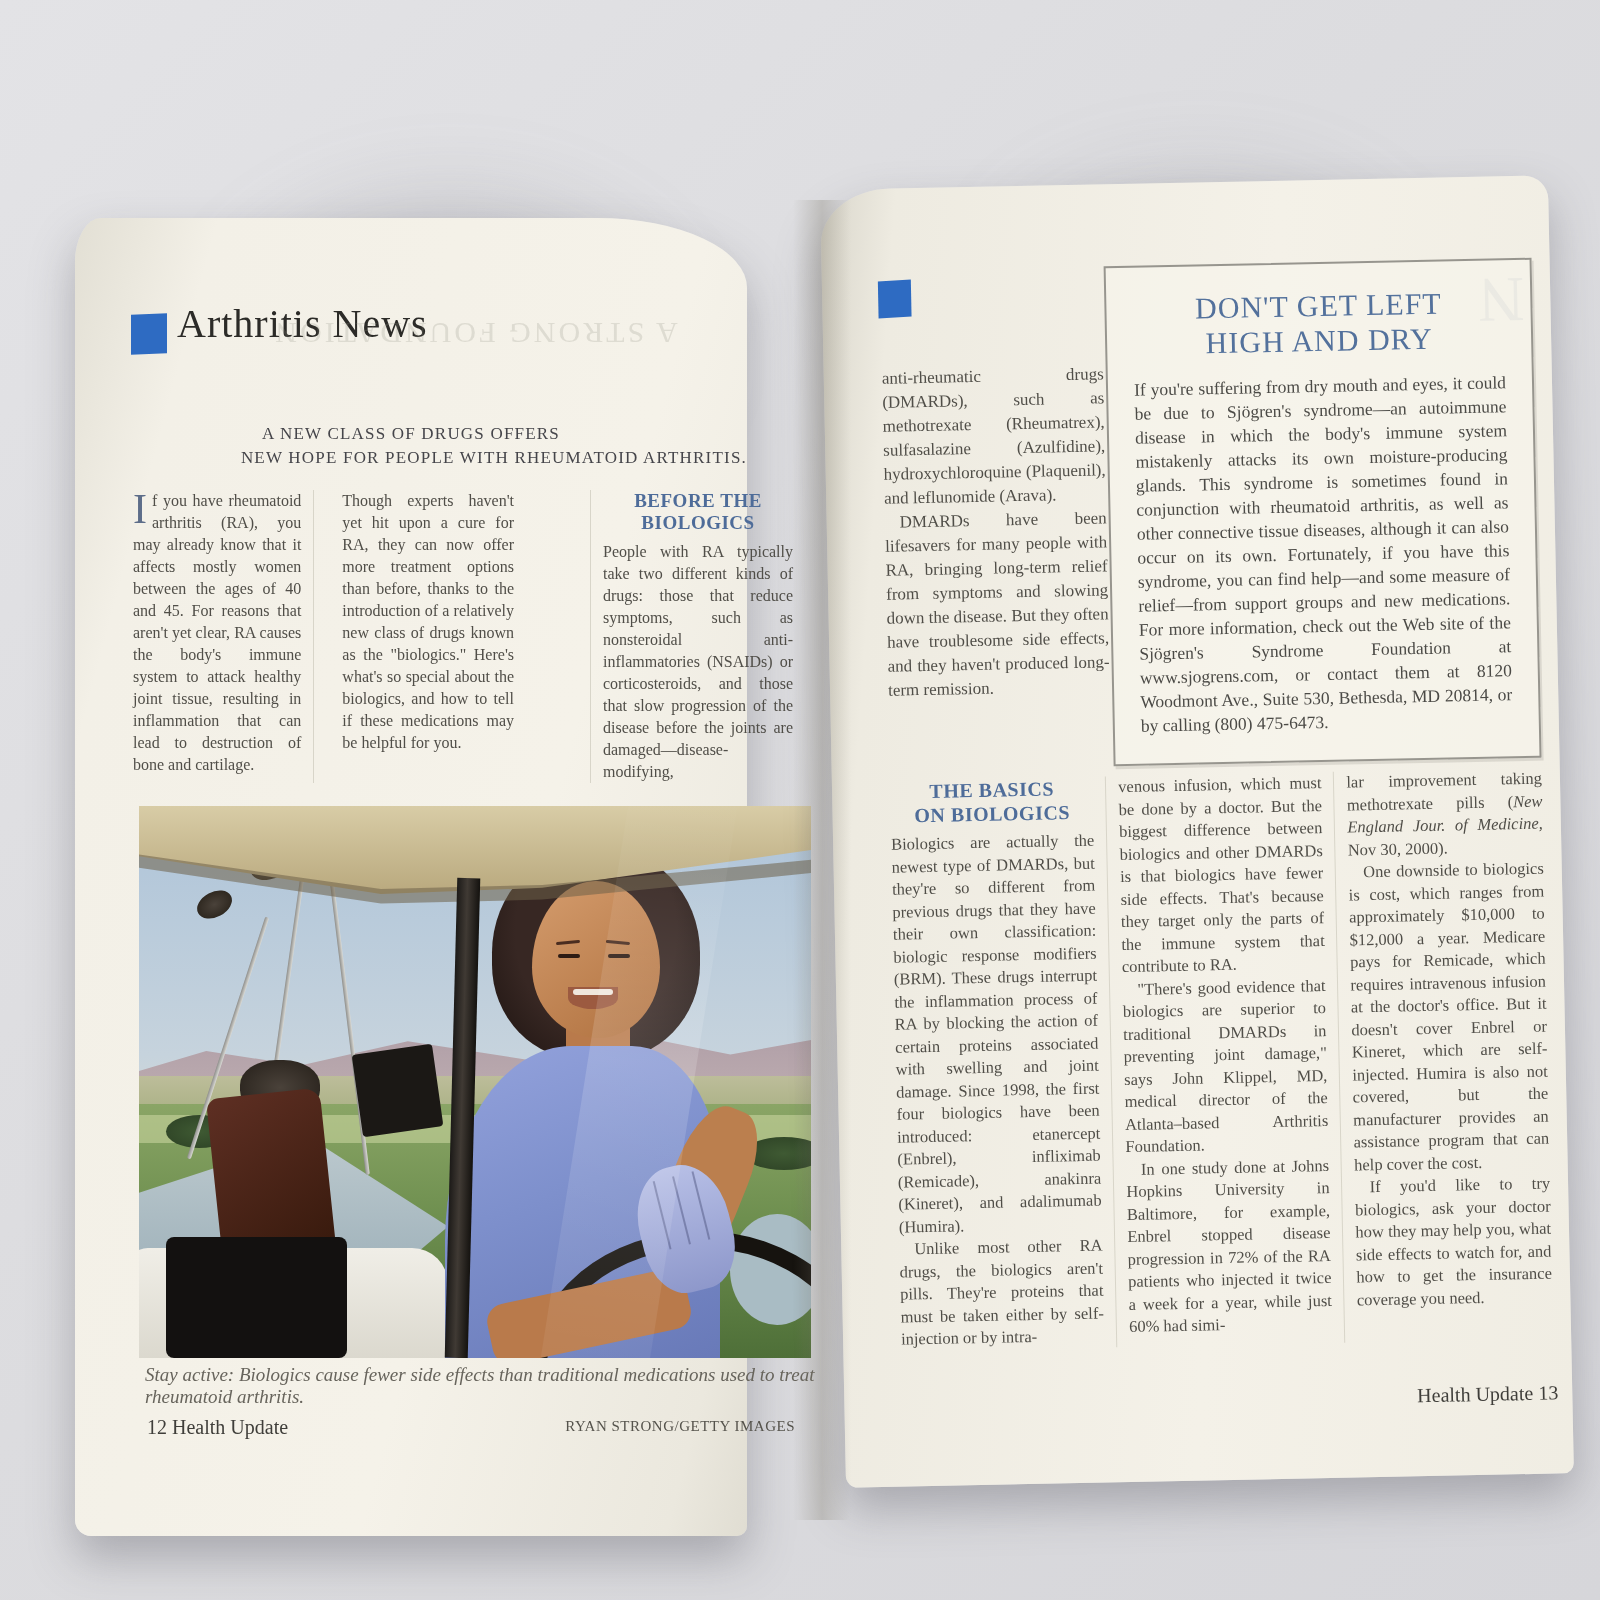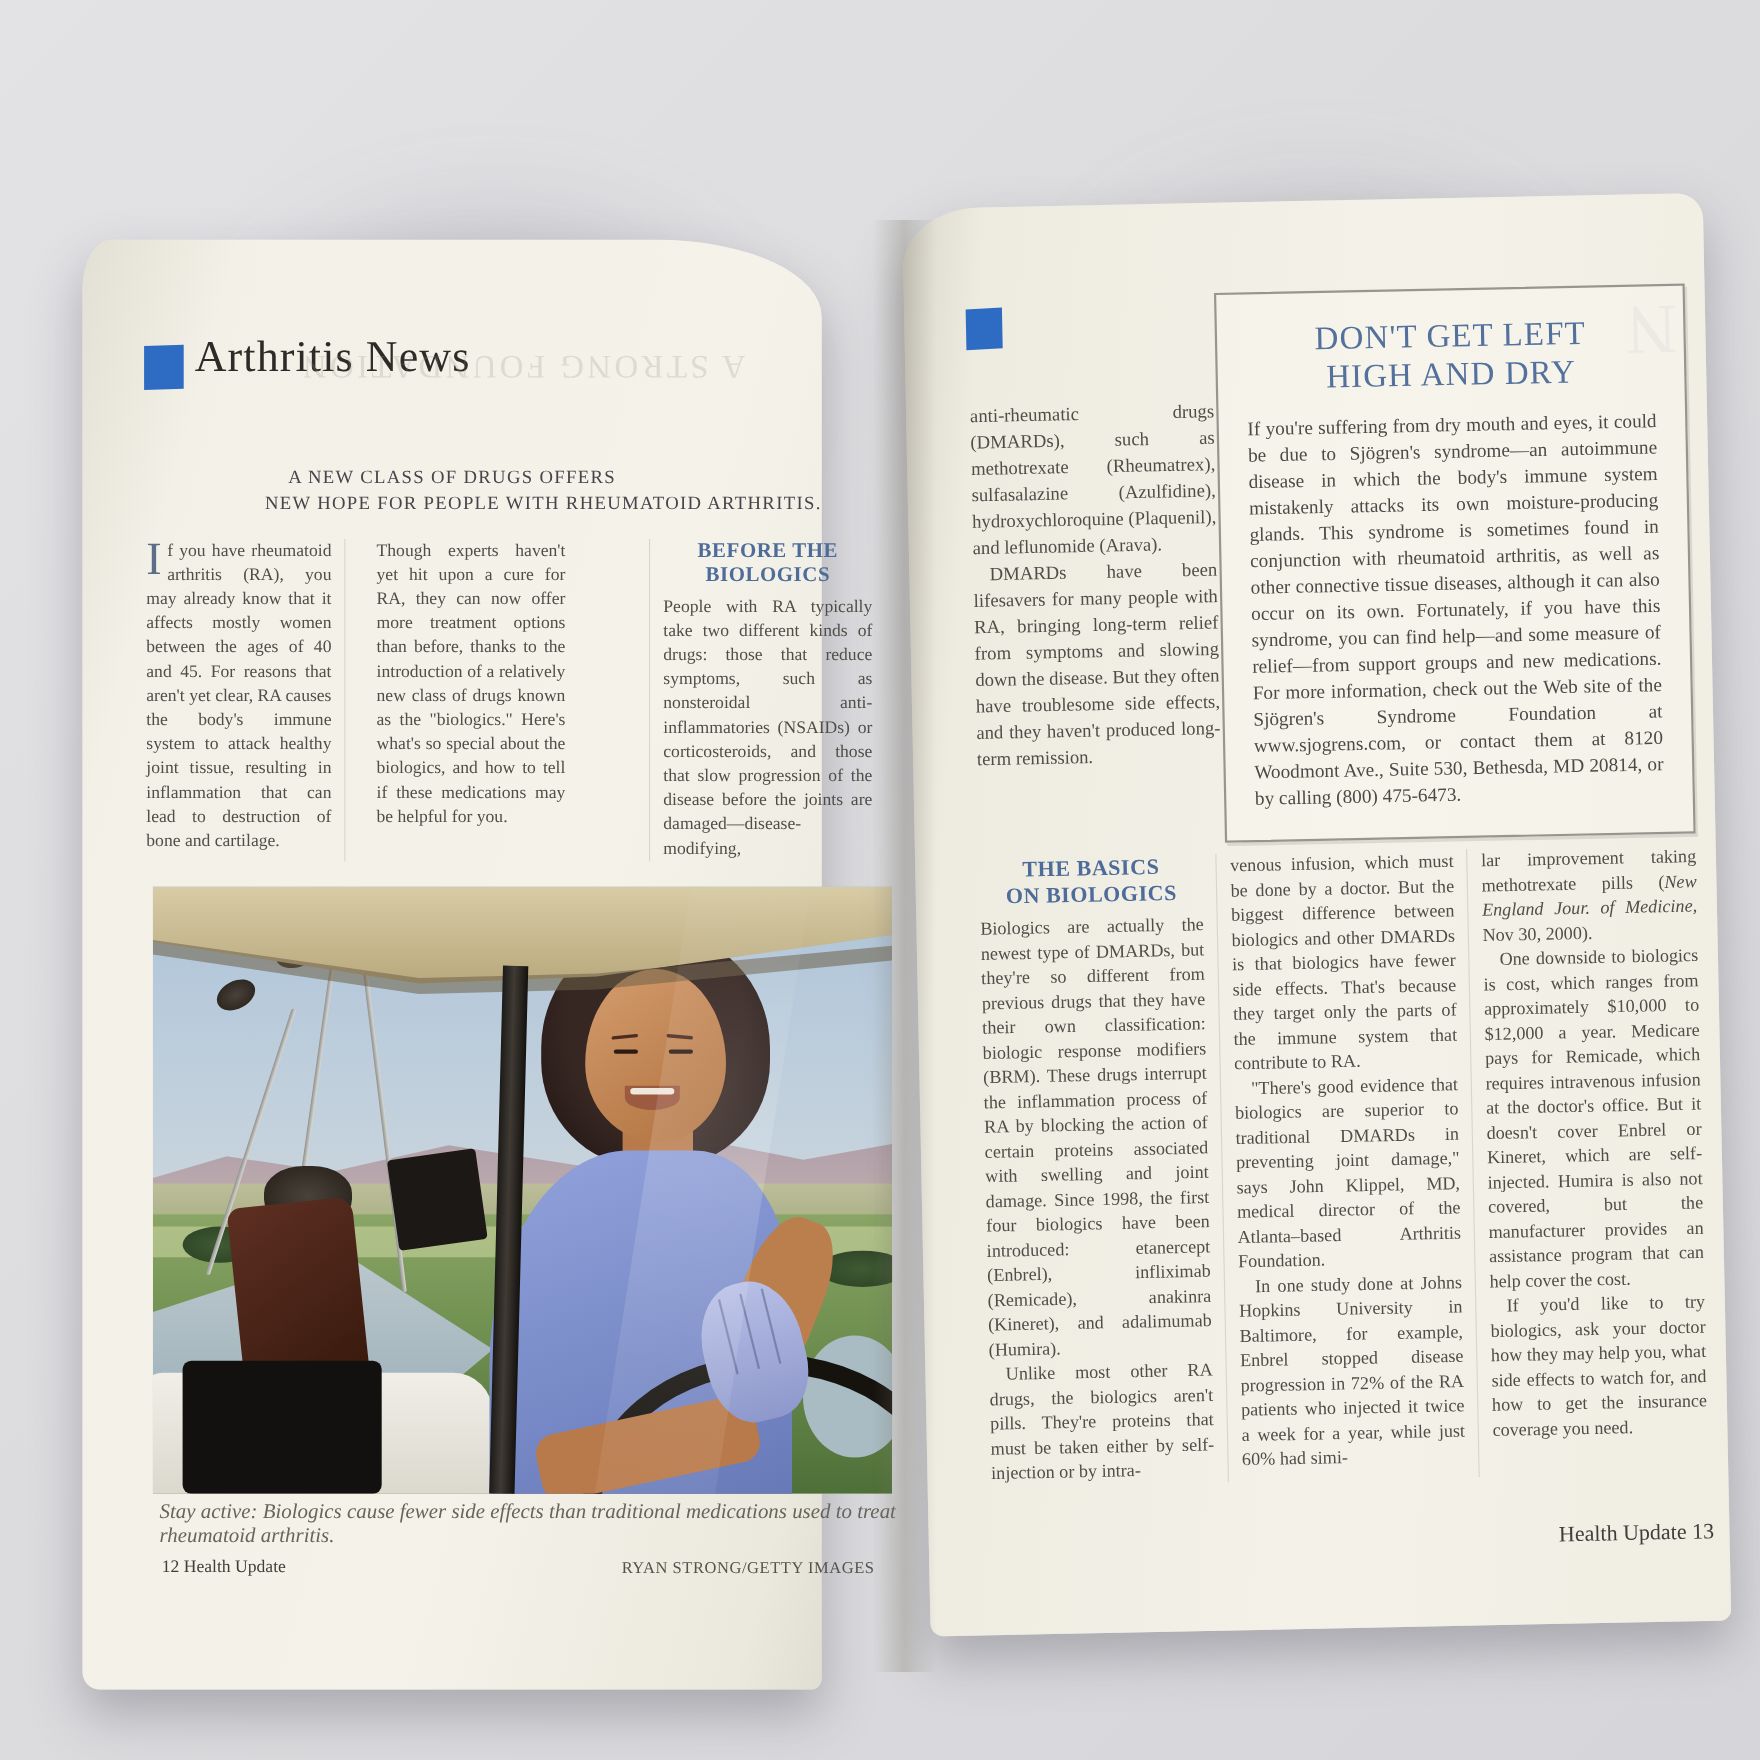--- a/index.html
+++ b/index.html
@@ -49,21 +49,21 @@
   .lp-sub{position:absolute;left:0;width:100%;text-align:center;font-size:17px;
     letter-spacing:1.2px;color:#45454a;}
   .lp-cols{position:absolute;left:58px;top:272px;width:660px;display:flex;}
   .lp-col{font-size:16px;line-height:22px;color:#504e48;}
   .lp-c1{width:202px;padding-right:12px;}
   .lp-c2{width:206px;padding:0 28px;}
   .lp-c3{width:228px;padding-left:12px;margin-left:48px;}
   .dropcap{float:left;font-size:42px;line-height:34px;color:#5d6d89;margin:2px 5px 0 0;font-weight:500;}
   .lp-caption{position:absolute;left:70px;top:1146px;width:676px;font-style:italic;
     font-size:19px;color:#67645c;}
-  .lp-footer{position:absolute;left:72px;top:1198px;font-size:16px;color:#3f3e3a;}
+  .lp-footer{position:absolute;left:72px;top:1198px;font-size:20px;color:#3f3e3a;}
   .lp-credit{position:absolute;left:420px;top:1200px;width:300px;text-align:right;
     font-size:15px;letter-spacing:0.5px;color:#55534c;}
 
   
   .photo{position:absolute;left:64px;top:588px;width:672px;height:552px;overflow:hidden;
     background:linear-gradient(#aec4d9 0%,#c6d3dd 45%,#d3d9d6 60%);}
   .ph{position:absolute;}
   .ph-mtn{left:0;top:36%;width:100%;height:20%;
     background:linear-gradient(#a897a2 0,#a897a2 0);
     background:linear-gradient(#ab9aa4,#c0afb2);

